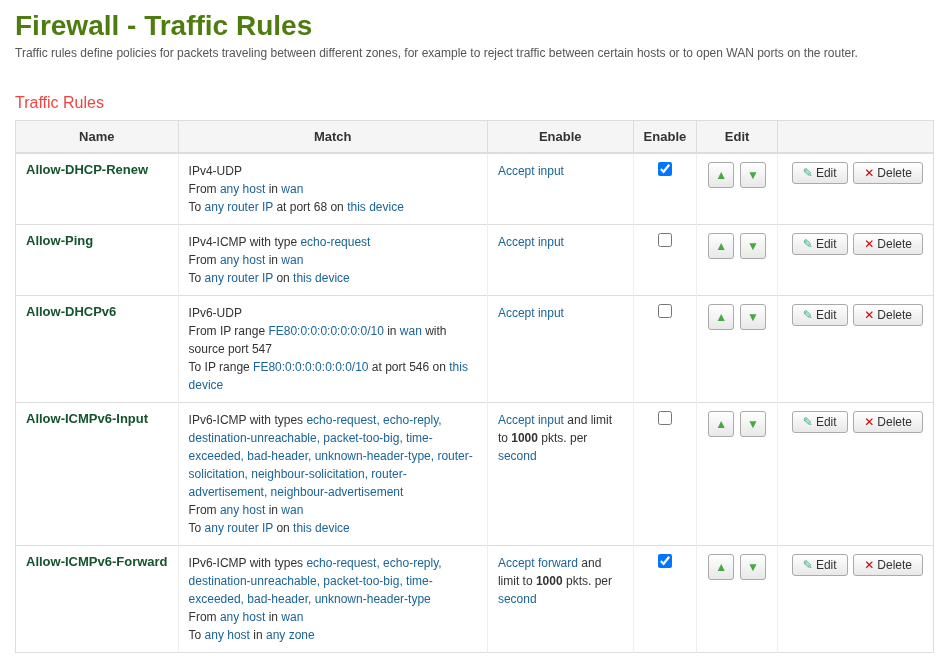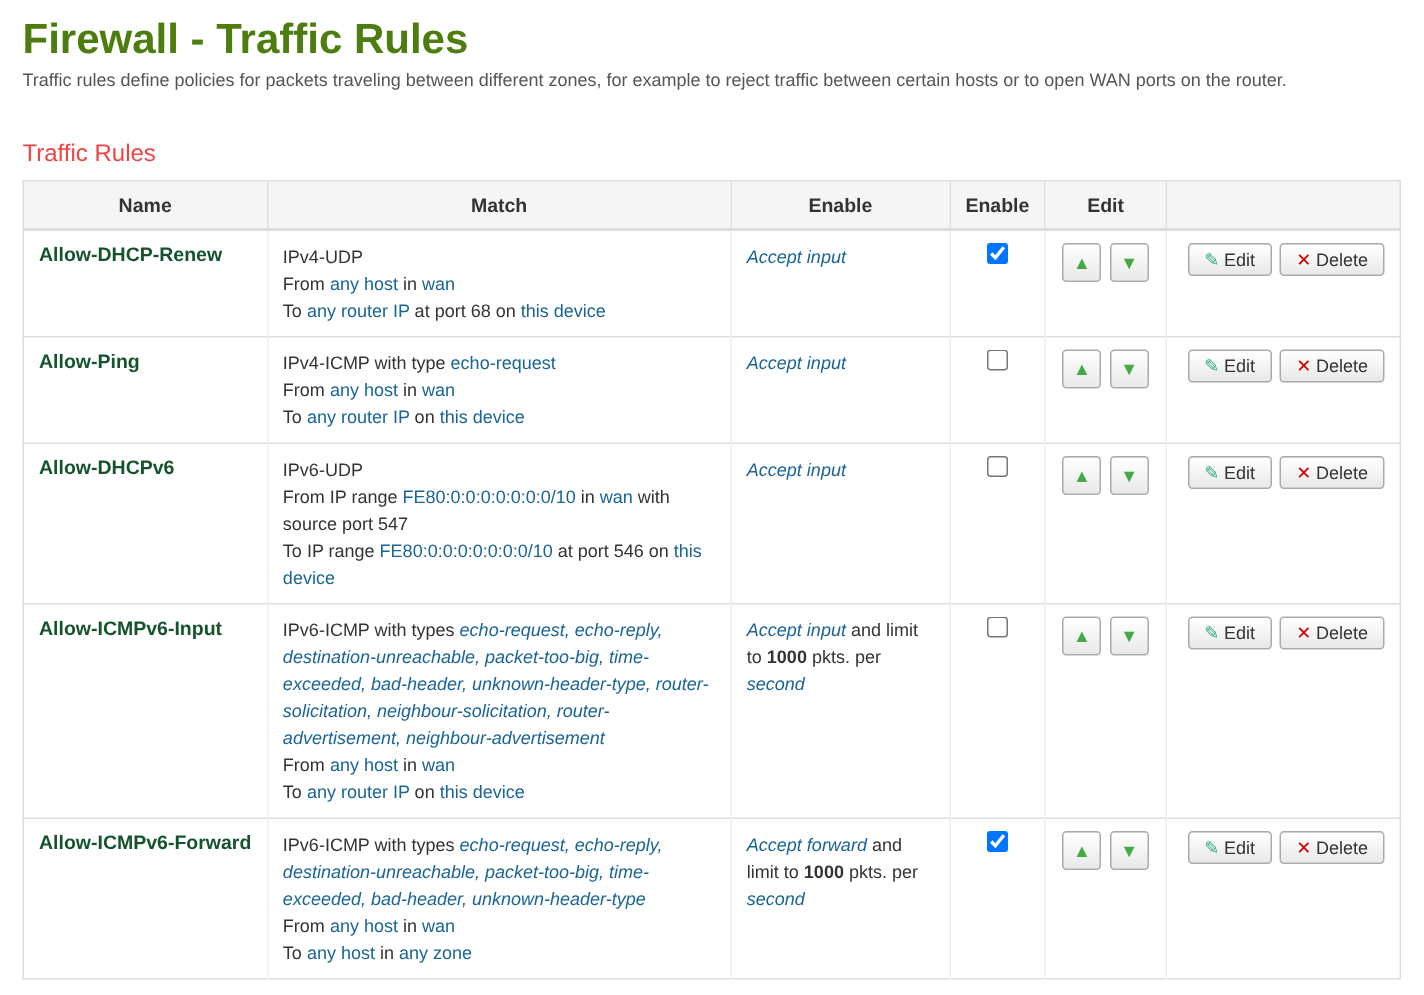--- a/index.html
+++ b/index.html
@@ -134,21 +134,20 @@
       margin-right: 3px;
     }
     .pencil-icon { color: #3a8; }
     .x-icon { color: #c00; }
     input[type="checkbox"] {
       width: 14px;
       height: 14px;
     }
     .italic-blue {
       color: #1a6496;
-      font-style: italic;
     }
   </style>
 </head>
 <body>
 
 <h1 class="page-title">Firewall - Traffic Rules</h1>
 <p class="page-description">Traffic rules define policies for packets traveling between different zones, for example to reject traffic between certain hosts or to open WAN ports on the router.</p>
 
 <h2 class="section-title">Traffic Rules</h2>
 

